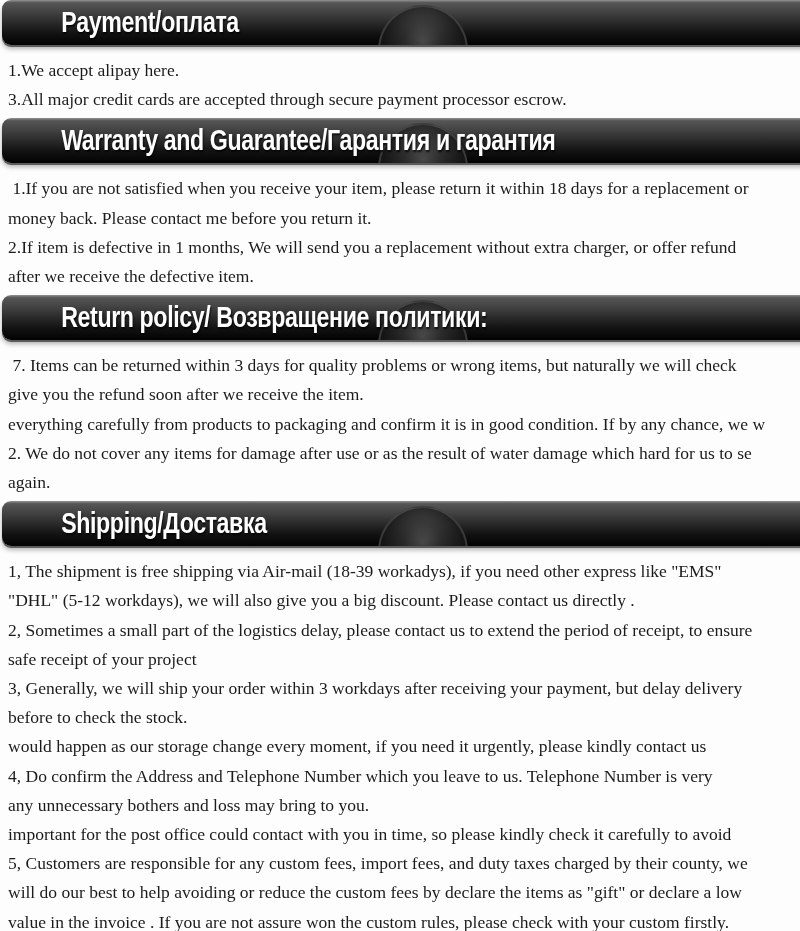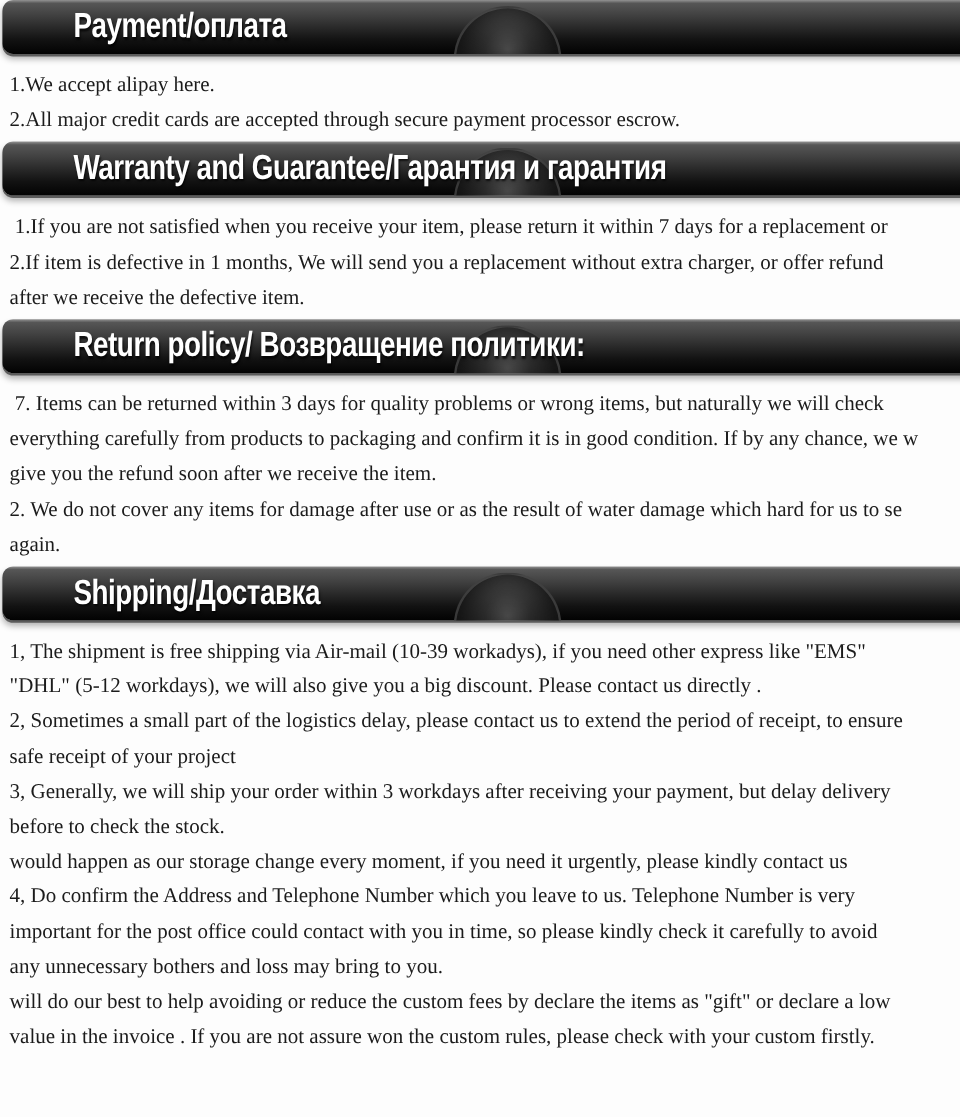--- a/index.html
+++ b/index.html
@@ -72,60 +72,62 @@
 <body>
 
 <main>
     <section>
       <div class="bar">
         <span class="orn"></span>
         <h2 class="bar-title">Payment/оплата</h2>
       </div>
       <div class="sec-body">
         <div class="line">1.We accept alipay here.</div>
-        <div class="line">2.All major credit cards are accepted through secure payment processor escrow.</div>
+        <div class="line">3.All major credit cards are accepted through secure payment processor escrow.</div>
       </div>
     </section>
     <section>
       <div class="bar">
         <span class="orn"></span>
         <h2 class="bar-title">Warranty and Guarantee/Гарантия и гарантия</h2>
       </div>
       <div class="sec-body">
-        <div class="line"> 1.If you are not satisfied when you receive your item, please return it within 7 days for a replacement or</div>
+        <div class="line"> 1.If you are not satisfied when you receive your item, please return it within 18 days for a replacement or</div>
+        <div class="line">money back. Please contact me before you return it.</div>
         <div class="line">2.If item is defective in 1 months, We will send you a replacement without extra charger, or offer refund</div>
         <div class="line">after we receive the defective item.</div>
       </div>
     </section>
     <section>
       <div class="bar">
         <span class="orn"></span>
         <h2 class="bar-title">Return policy/ Возвращение политики:</h2>
       </div>
       <div class="sec-body">
         <div class="line"> 7. Items can be returned within 3 days for quality problems or wrong items, but naturally we will check</div>
+        <div class="line">give you the refund soon after we receive the item.</div>
         <div class="line">everything carefully from products to packaging and confirm it is in good condition. If by any chance, we w</div>
-        <div class="line">give you the refund soon after we receive the item.</div>
         <div class="line">2. We do not cover any items for damage after use or as the result of water damage which hard for us to se</div>
         <div class="line">again.</div>
       </div>
     </section>
     <section>
       <div class="bar">
         <span class="orn"></span>
         <h2 class="bar-title">Shipping/Доставка</h2>
       </div>
       <div class="sec-body">
-        <div class="line">1, The shipment is free shipping via Air-mail (10-39 workadys), if you need other express like "EMS"</div>
+        <div class="line">1, The shipment is free shipping via Air-mail (18-39 workadys), if you need other express like "EMS"</div>
         <div class="line">"DHL" (5-12 workdays), we will also give you a big discount. Please contact us directly .</div>
         <div class="line">2, Sometimes a small part of the logistics delay, please contact us to extend the period of receipt, to ensure</div>
         <div class="line">safe receipt of your project</div>
         <div class="line">3, Generally, we will ship your order within 3 workdays after receiving your payment, but delay delivery</div>
         <div class="line">before to check the stock.</div>
         <div class="line">would happen as our storage change every moment, if you need it urgently, please kindly contact us</div>
         <div class="line">4, Do confirm the Address and Telephone Number which you leave to us. Telephone Number is very</div>
+        <div class="line">any unnecessary bothers and loss may bring to you.</div>
         <div class="line">important for the post office could contact with you in time, so please kindly check it carefully to avoid</div>
-        <div class="line">any unnecessary bothers and loss may bring to you.</div>
+        <div class="line">5, Customers are responsible for any custom fees, import fees, and duty taxes charged by their county, we</div>
         <div class="line">will do our best to help avoiding or reduce the custom fees by declare the items as "gift" or declare a low</div>
         <div class="line">value in the invoice . If you are not assure won the custom rules, please check with your custom firstly.</div>
       </div>
     </section>
   </main>
 
 </body></html>

